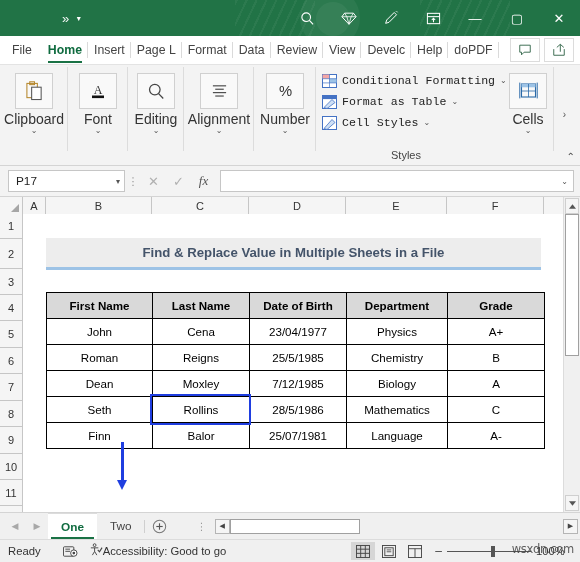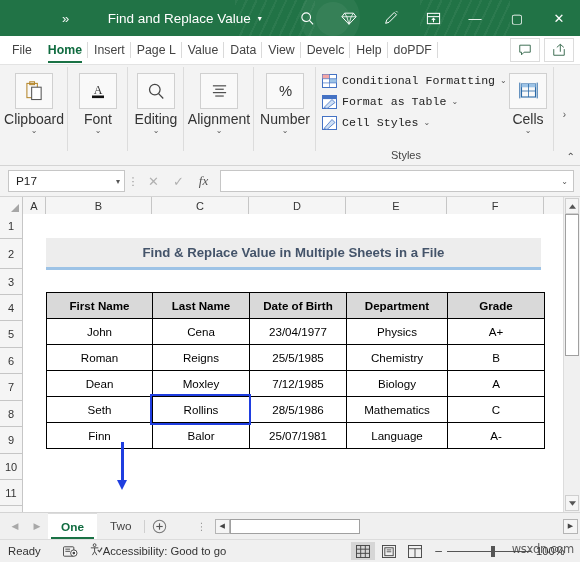--- a/index.html
+++ b/index.html
@@ -175,21 +175,20 @@
 <div class="app">
 
   <div class="titlebar">
     <div class="deco">
       <div class="s1"></div>
         <div class="c1"></div>
         <div class="c2"></div>
         <div class="s2"></div>
     </div>
     <div class="qat">»</div>
-    <div class="title-text">Find and Replace Value</div>
     <div class="title-caret">▾</div>
 
     <div class="tb-icons">
       <div class="tb-ic">
         <svg width="15" height="15" viewBox="0 0 16 16">
             <circle cx="6.6" cy="6.6" r="4.6" fill="none" stroke="#fff" stroke-width="1.2"></circle>
             <line x1="10" y1="10" x2="14" y2="14.2" stroke="#fff" stroke-width="1.2"></line>
           </svg>
       </div>
       <div class="tb-ic">
@@ -225,24 +224,27 @@
         <span>Home</span>
         <span class="ul"></span>
       </div>
     <div class="tab sep">
         <span>Insert</span>
       </div>
     <div class="tab sep">
         <span>Page L</span>
       </div>
     <div class="tab sep">
-        <span>Value</span>
+        <span>Format</span>
       </div>
     <div class="tab sep">
         <span>Data</span>
+      </div>
+    <div class="tab sep">
+        <span>Review</span>
       </div>
     <div class="tab sep">
         <span>View</span>
       </div>
     <div class="tab sep">
         <span>Develc</span>
       </div>
     <div class="tab sep">
         <span>Help</span>
       </div>

